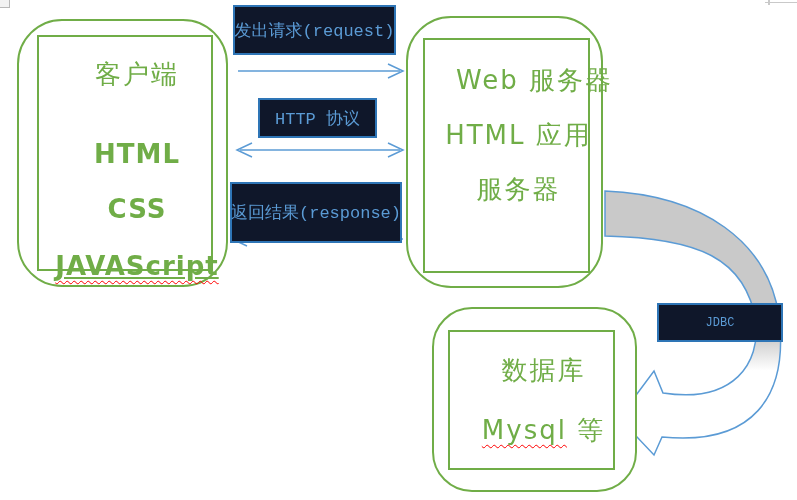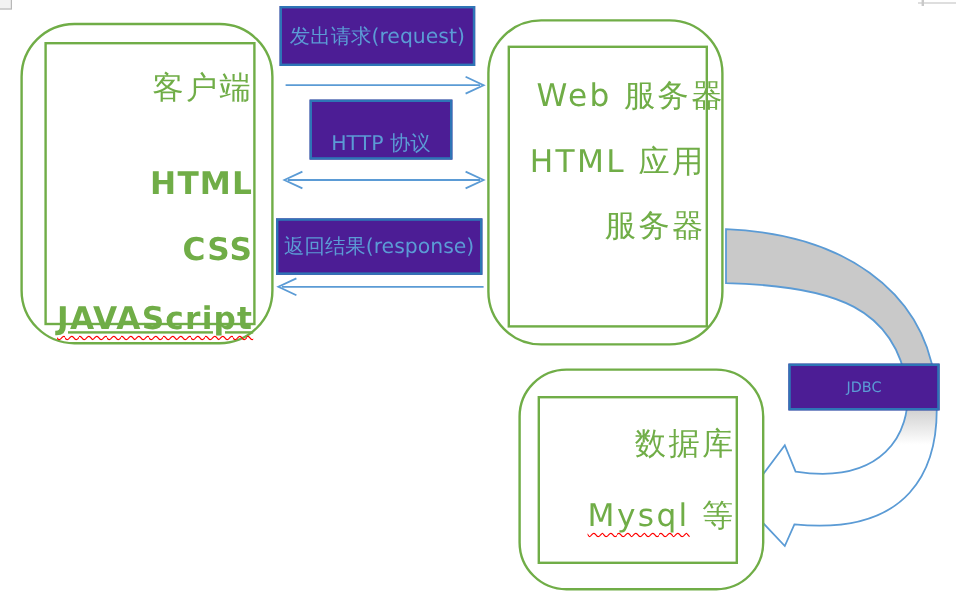--- a/index.html
+++ b/index.html
@@ -7,26 +7,26 @@
   }
   html,body{margin:0;padding:0;}
   body{
     width:797px;height:500px;position:relative;background:#ffffff;overflow:hidden;
     font-family:"DejaVu Sans","Liberation Sans",sans-serif;
   }
   .stage{position:absolute;inset:0;}
   
   .gbox{position:absolute;border:2px solid var(--green);border-radius:45px;background:#fff;box-sizing:border-box;z-index:2;}
   .gbox-inner{position:absolute;border:2px solid var(--green);box-sizing:border-box;}
-  .gline{position:absolute;left:0;width:100%;text-align:right;color:var(--green);font-size:26px;line-height:30px;height:30px;letter-spacing:2px;white-space:nowrap;}
+  .gline{position:absolute;left:12px;width:100%;text-align:center;color:var(--green);font-size:26px;line-height:30px;height:30px;letter-spacing:2px;white-space:nowrap;}
   .gline.latin{font-weight:bold;letter-spacing:1px;margin-top:24px;}
   .squiggle{text-decoration:underline wavy var(--red);text-decoration-thickness:1px;text-underline-offset:5px;}
   
-  .label-box{position:absolute;border:2px solid var(--deepblue);background:#4c1d95;box-sizing:border-box;
-    display:flex;align-items:center;justify-content:center;color:var(--blue);font-size:17px;white-space:nowrap;z-index:3;}
+  .label-box{position:absolute;border:2px solid var(--deepblue);background:#0f172a;box-sizing:border-box;
+    display:flex;align-items:center;justify-content:center;color:var(--blue);font-size:17px;white-space:nowrap;z-index:3;font-family:Liberation Mono, monospace;}
   
   svg.arrows{position:absolute;left:0;top:0;z-index:1;}
   .arrow{stroke:var(--blue);fill:none;stroke-width:1.5px;}
   .curve{stroke:var(--blue);stroke-width:1.5px;}
   
   .corner-artifact{position:absolute;left:-3px;top:-3px;width:11px;height:9px;background:#f2f2f2;border:1px solid #b8b8b8;z-index:4;}
   .topright-line{position:absolute;right:0;top:2px;width:32px;height:1px;background:#c9c9c9;z-index:4;}
   .topright-tick{position:absolute;right:27px;top:0;width:2px;height:5px;background:#c9c9c9;z-index:4;}
 </style>
 </head>
@@ -98,25 +98,25 @@
         <span class="squiggle">Mysql</span>
         <span>等</span>
       </div>
     </div>
   </div>
 
   <div class="label-box" style="left:233px;top:5px;width:163px;height:50px;">
     <span>发出请求(request)</span>
   </div>
 
-  <div class="label-box" style="left:258px;top:83px;width:119px;height:50px;align-items:flex-end;">
+  <div class="label-box" style="left:258px;top:98px;width:119px;height:40px;">
     <span>HTTP 协议</span>
   </div>
 
-  <div class="label-box" style="left:230px;top:182px;width:172px;height:47px;">
+  <div class="label-box" style="left:230px;top:182px;width:172px;height:61px;">
     <span>返回结果(response)</span>
   </div>
 
   <div class="label-box" style="left:657px;top:303px;width:126px;height:39px;font-size:12px;">
     <span>JDBC</span>
   </div>
 
   <div class="corner-artifact"></div>
   <div class="topright-line"></div>
   <div class="topright-tick"></div>

